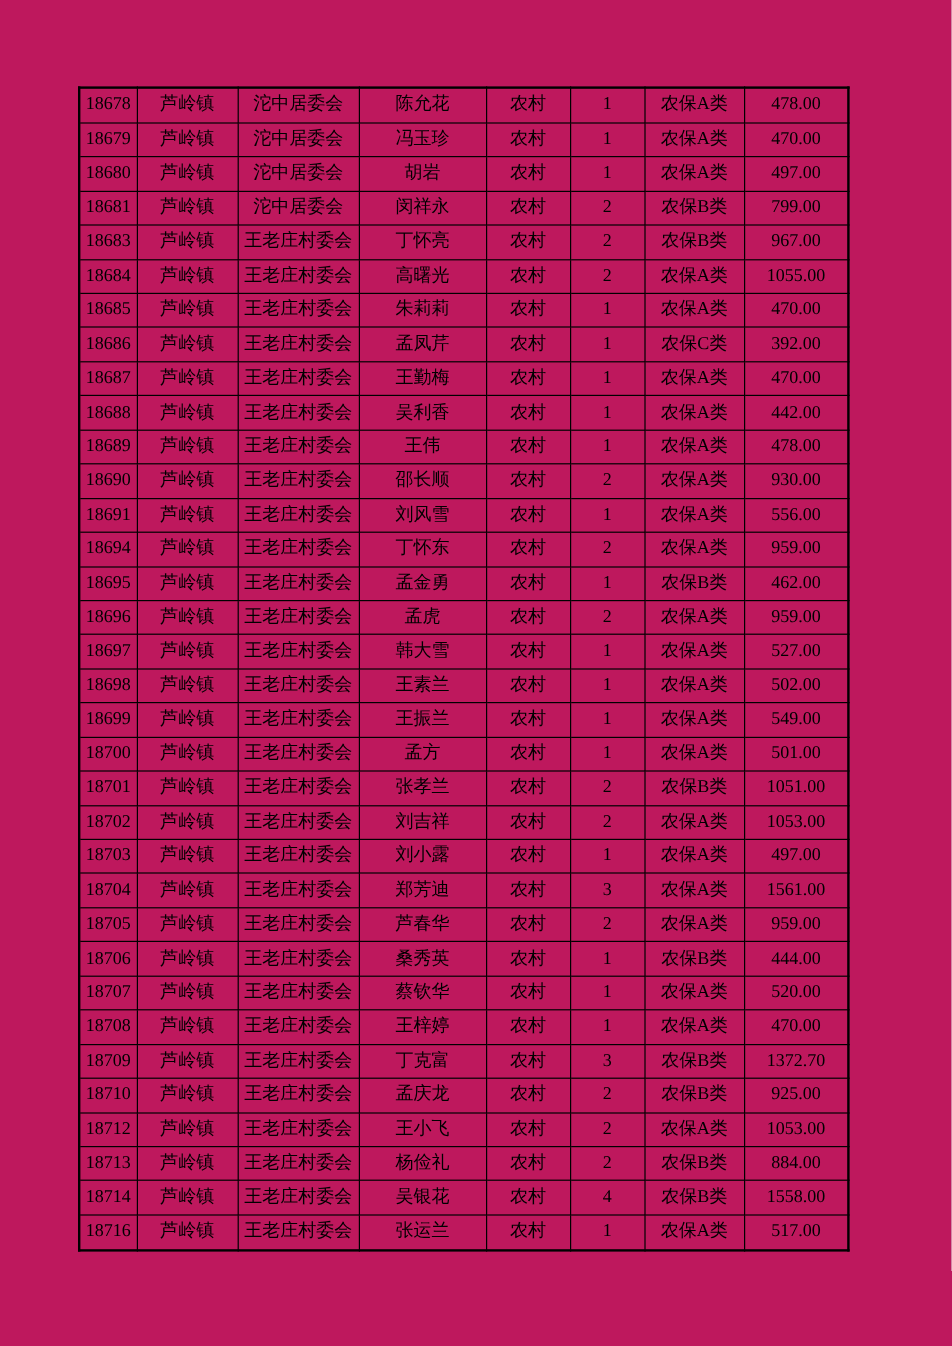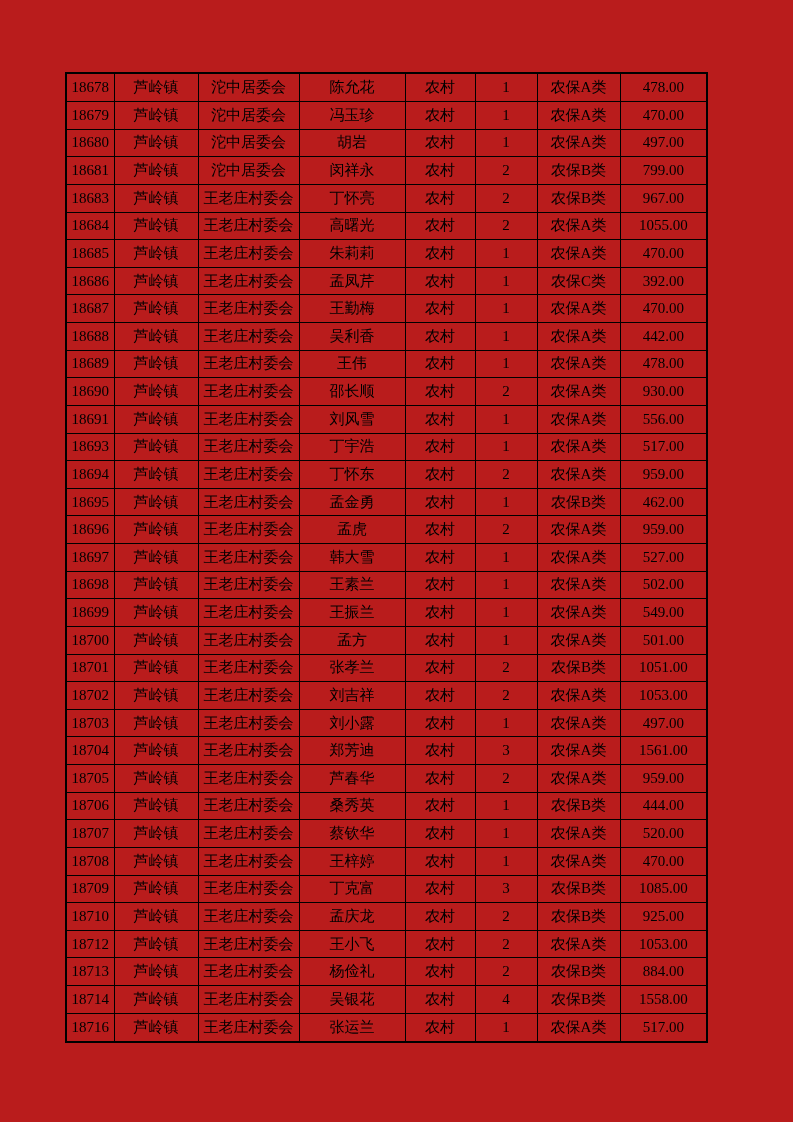--- a/index.html
+++ b/index.html
@@ -2,21 +2,21 @@
 <html><head>
 <meta charset="utf-8">
 <style>
   * { margin: 0; padding: 0; box-sizing: border-box; }
   html, body { background: #e8e8e8; }
   .page {
     position: relative;
     width: 793px;
     height: 1122px;
     margin: 0 auto;
-    background: #b91c1c;
+    background: #be185d;
     overflow: hidden;
     font-family: "Liberation Serif", "DejaVu Serif", serif;
     color: #000000;
   }
   .table-wrap {
     position: absolute;
     left: 65px;
     top: 72px;
   }
   table.data-table {
@@ -180,30 +180,20 @@
             <td>18691</td>
             <td>芦岭镇</td>
             <td>王老庄村委会</td>
             <td>刘风雪</td>
             <td>农村</td>
             <td>1</td>
             <td>农保A类</td>
             <td>556.00</td>
           </tr>
           <tr>
-            <td>18693</td>
-            <td>芦岭镇</td>
-            <td>王老庄村委会</td>
-            <td>丁宇浩</td>
-            <td>农村</td>
-            <td>1</td>
-            <td>农保A类</td>
-            <td>517.00</td>
-          </tr>
-          <tr>
             <td>18694</td>
             <td>芦岭镇</td>
             <td>王老庄村委会</td>
             <td>丁怀东</td>
             <td>农村</td>
             <td>2</td>
             <td>农保A类</td>
             <td>959.00</td>
           </tr>
           <tr>
@@ -347,21 +337,21 @@
             <td>470.00</td>
           </tr>
           <tr>
             <td>18709</td>
             <td>芦岭镇</td>
             <td>王老庄村委会</td>
             <td>丁克富</td>
             <td>农村</td>
             <td>3</td>
             <td>农保B类</td>
-            <td>1085.00</td>
+            <td>1372.70</td>
           </tr>
           <tr>
             <td>18710</td>
             <td>芦岭镇</td>
             <td>王老庄村委会</td>
             <td>孟庆龙</td>
             <td>农村</td>
             <td>2</td>
             <td>农保B类</td>
             <td>925.00</td>

